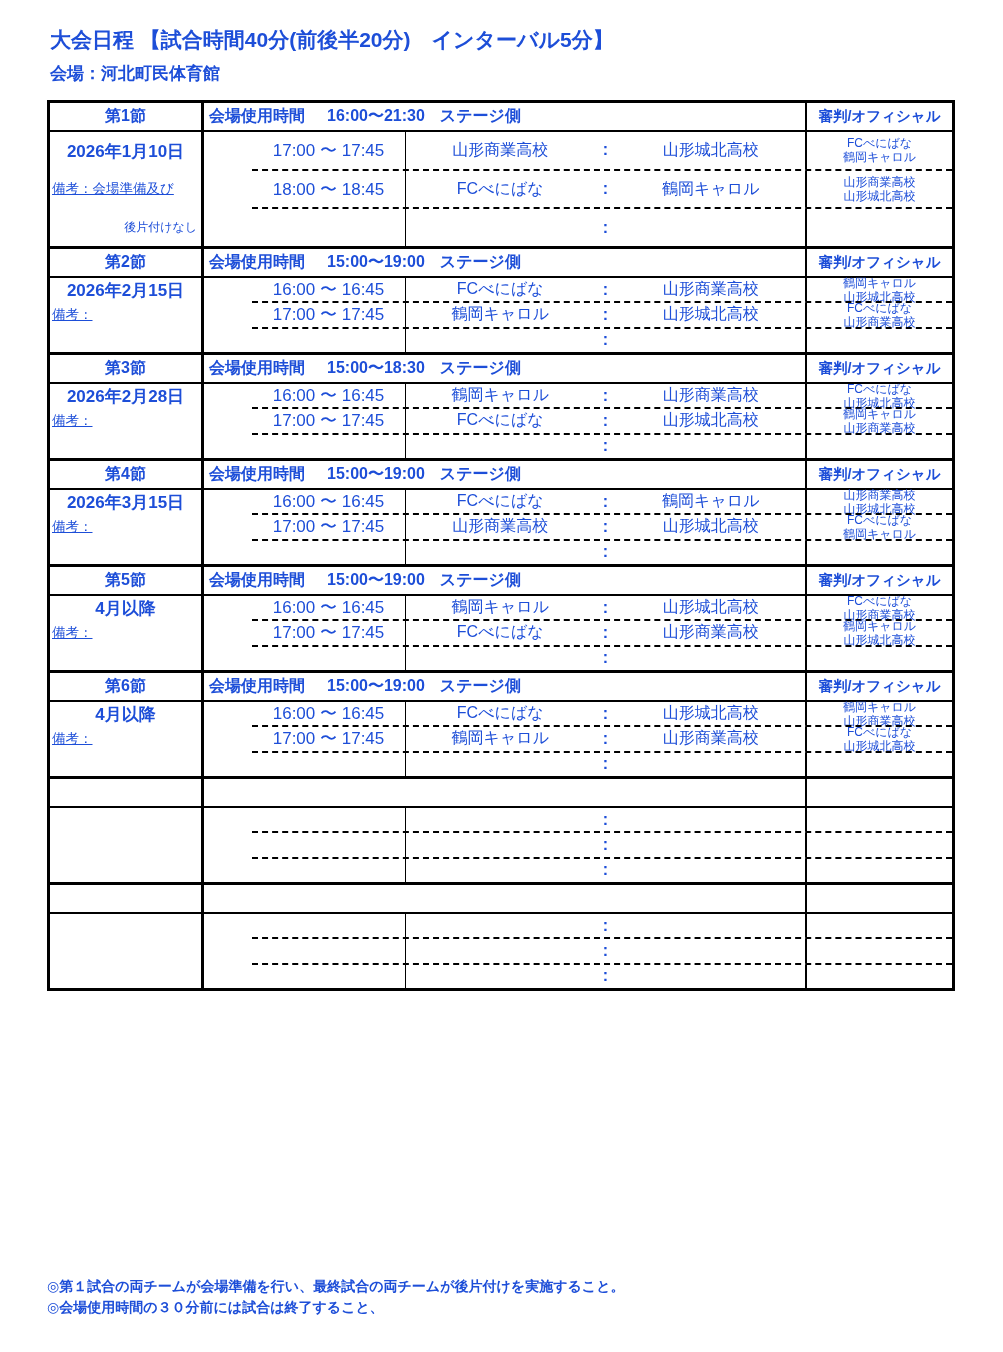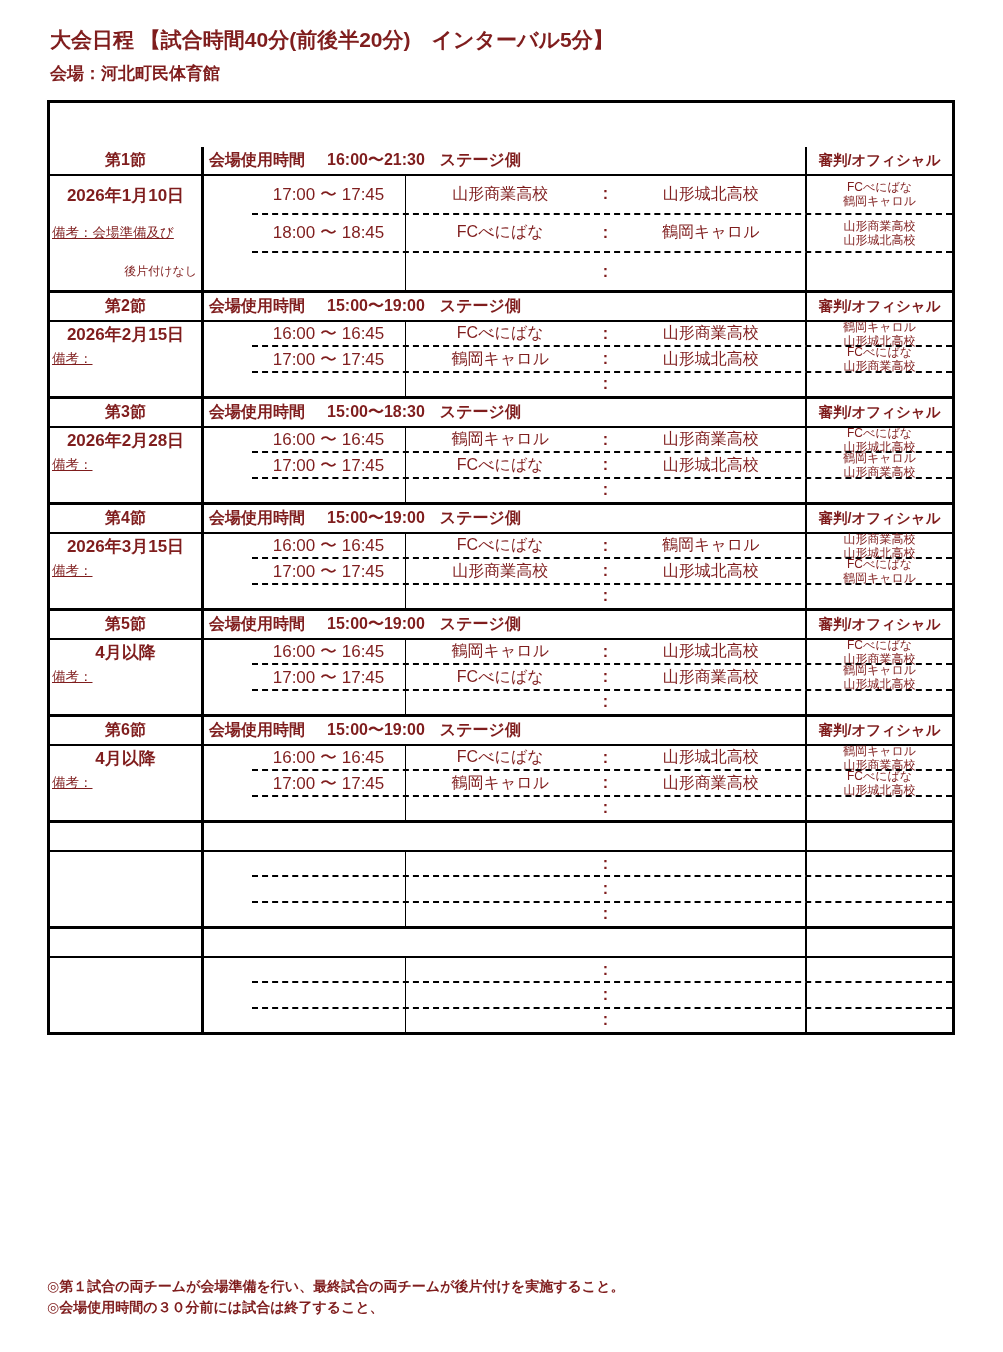--- a/index.html
+++ b/index.html
@@ -2,21 +2,21 @@
 <html><head>
 <meta charset="utf-8">
 <style>
   * { box-sizing: border-box; margin: 0; padding: 0; }
   html, body { background: #ffffff; }
   .page {
     position: relative;
     width: 1003px;
     height: 1352px;
     background: #ffffff;
-    color: #7f1d1d;
+    color: #1d4ed8;
     font-family: "Liberation Sans", "DejaVu Sans", sans-serif;
     overflow: hidden;
   }
   .title {
     position: absolute;
     left: 50px;
     top: 26px;
     font-size: 21px;
     font-weight: bold;
     white-space: nowrap;
@@ -36,21 +36,21 @@
     width: 908px;
     border: 3px solid #000;
     background: #fff;
   }
   .section {
     height: 106px;
     display: flex;
     flex-direction: column;
     border-top: 3px solid #000;
   }
-  .section:first-child { border-top: none; height: 143px; margin-top: 44px; }
+  .section:first-child { border-top: none; height: 143px; }
   .sec-header {
     height: 29px;
     flex: none;
     display: flex;
     border-bottom: 2px solid #000;
   }
   .cell-name {
     width: 154px;
     border-right: 3px solid #000;
     display: flex;
@@ -108,21 +108,21 @@
   }
   .lc-note2 {
     flex: 1;
     display: flex;
     align-items: center;
     justify-content: flex-end;
     font-size: 12px;
     padding-right: 4px;
     white-space: nowrap;
   }
-  .rows { flex: 1; display: flex; flex-direction: column; justify-content: flex-end; }
+  .rows { flex: 1; display: flex; flex-direction: column; }
   .mrow { flex: 1; display: flex; min-height: 0; }
   .mrow + .mrow { border-top: 2px dashed #000; }
   .mtime {
     width: 154px;
     border-right: 1px solid #000;
     display: flex;
     align-items: center;
     justify-content: center;
     font-size: 17px;
     white-space: nowrap;

